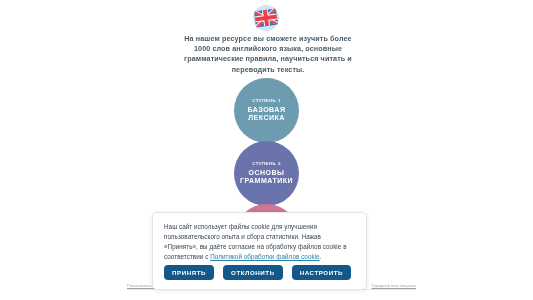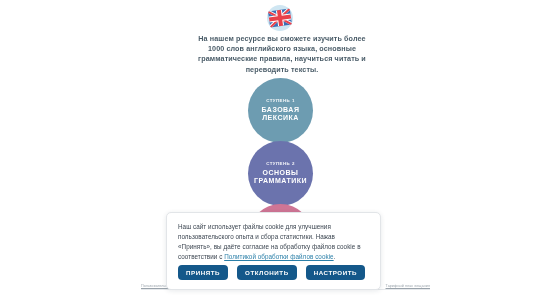--- a/index.html
+++ b/index.html
@@ -14,21 +14,20 @@
     position: relative;
     font-family: "Liberation Sans", sans-serif;
     -webkit-font-smoothing: antialiased;
   }
 
   
   .page {
     position: absolute;
     inset: 0;
     background: #ffffff;
-    margin-left: 14px;
   }
 
   
   .flag-badge {
     position: absolute;
     left: 253px;
     top: 5px;
     width: 26px;
     height: 26px;
     border-radius: 50%;

